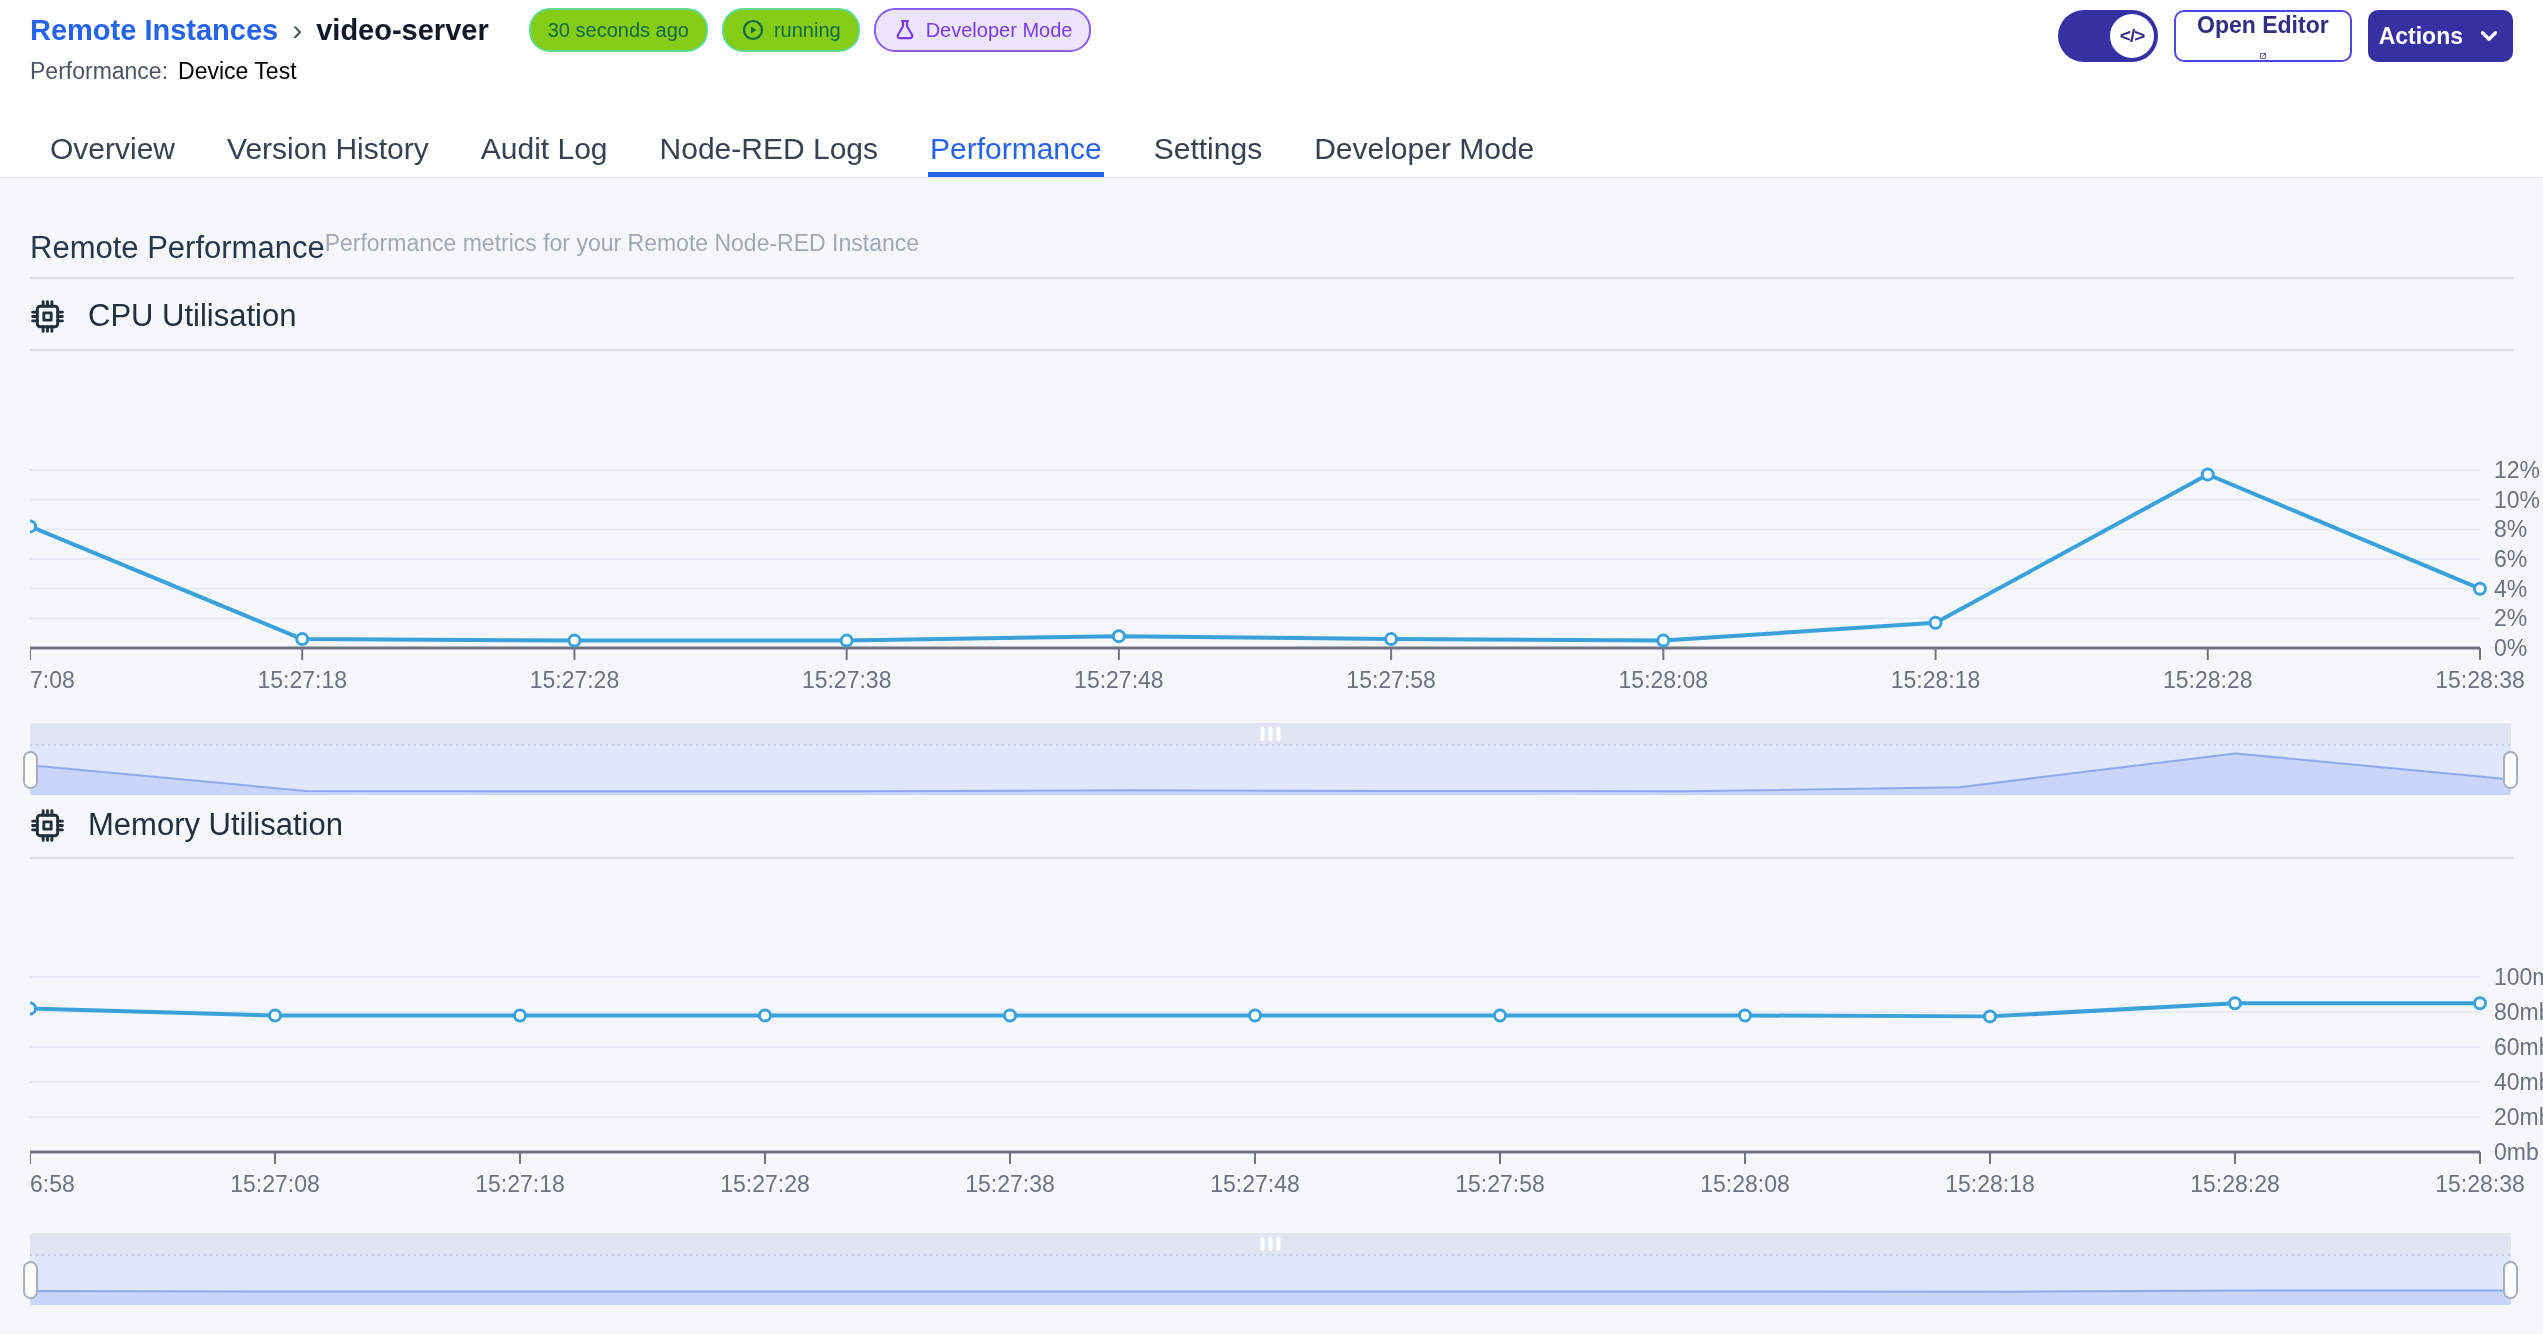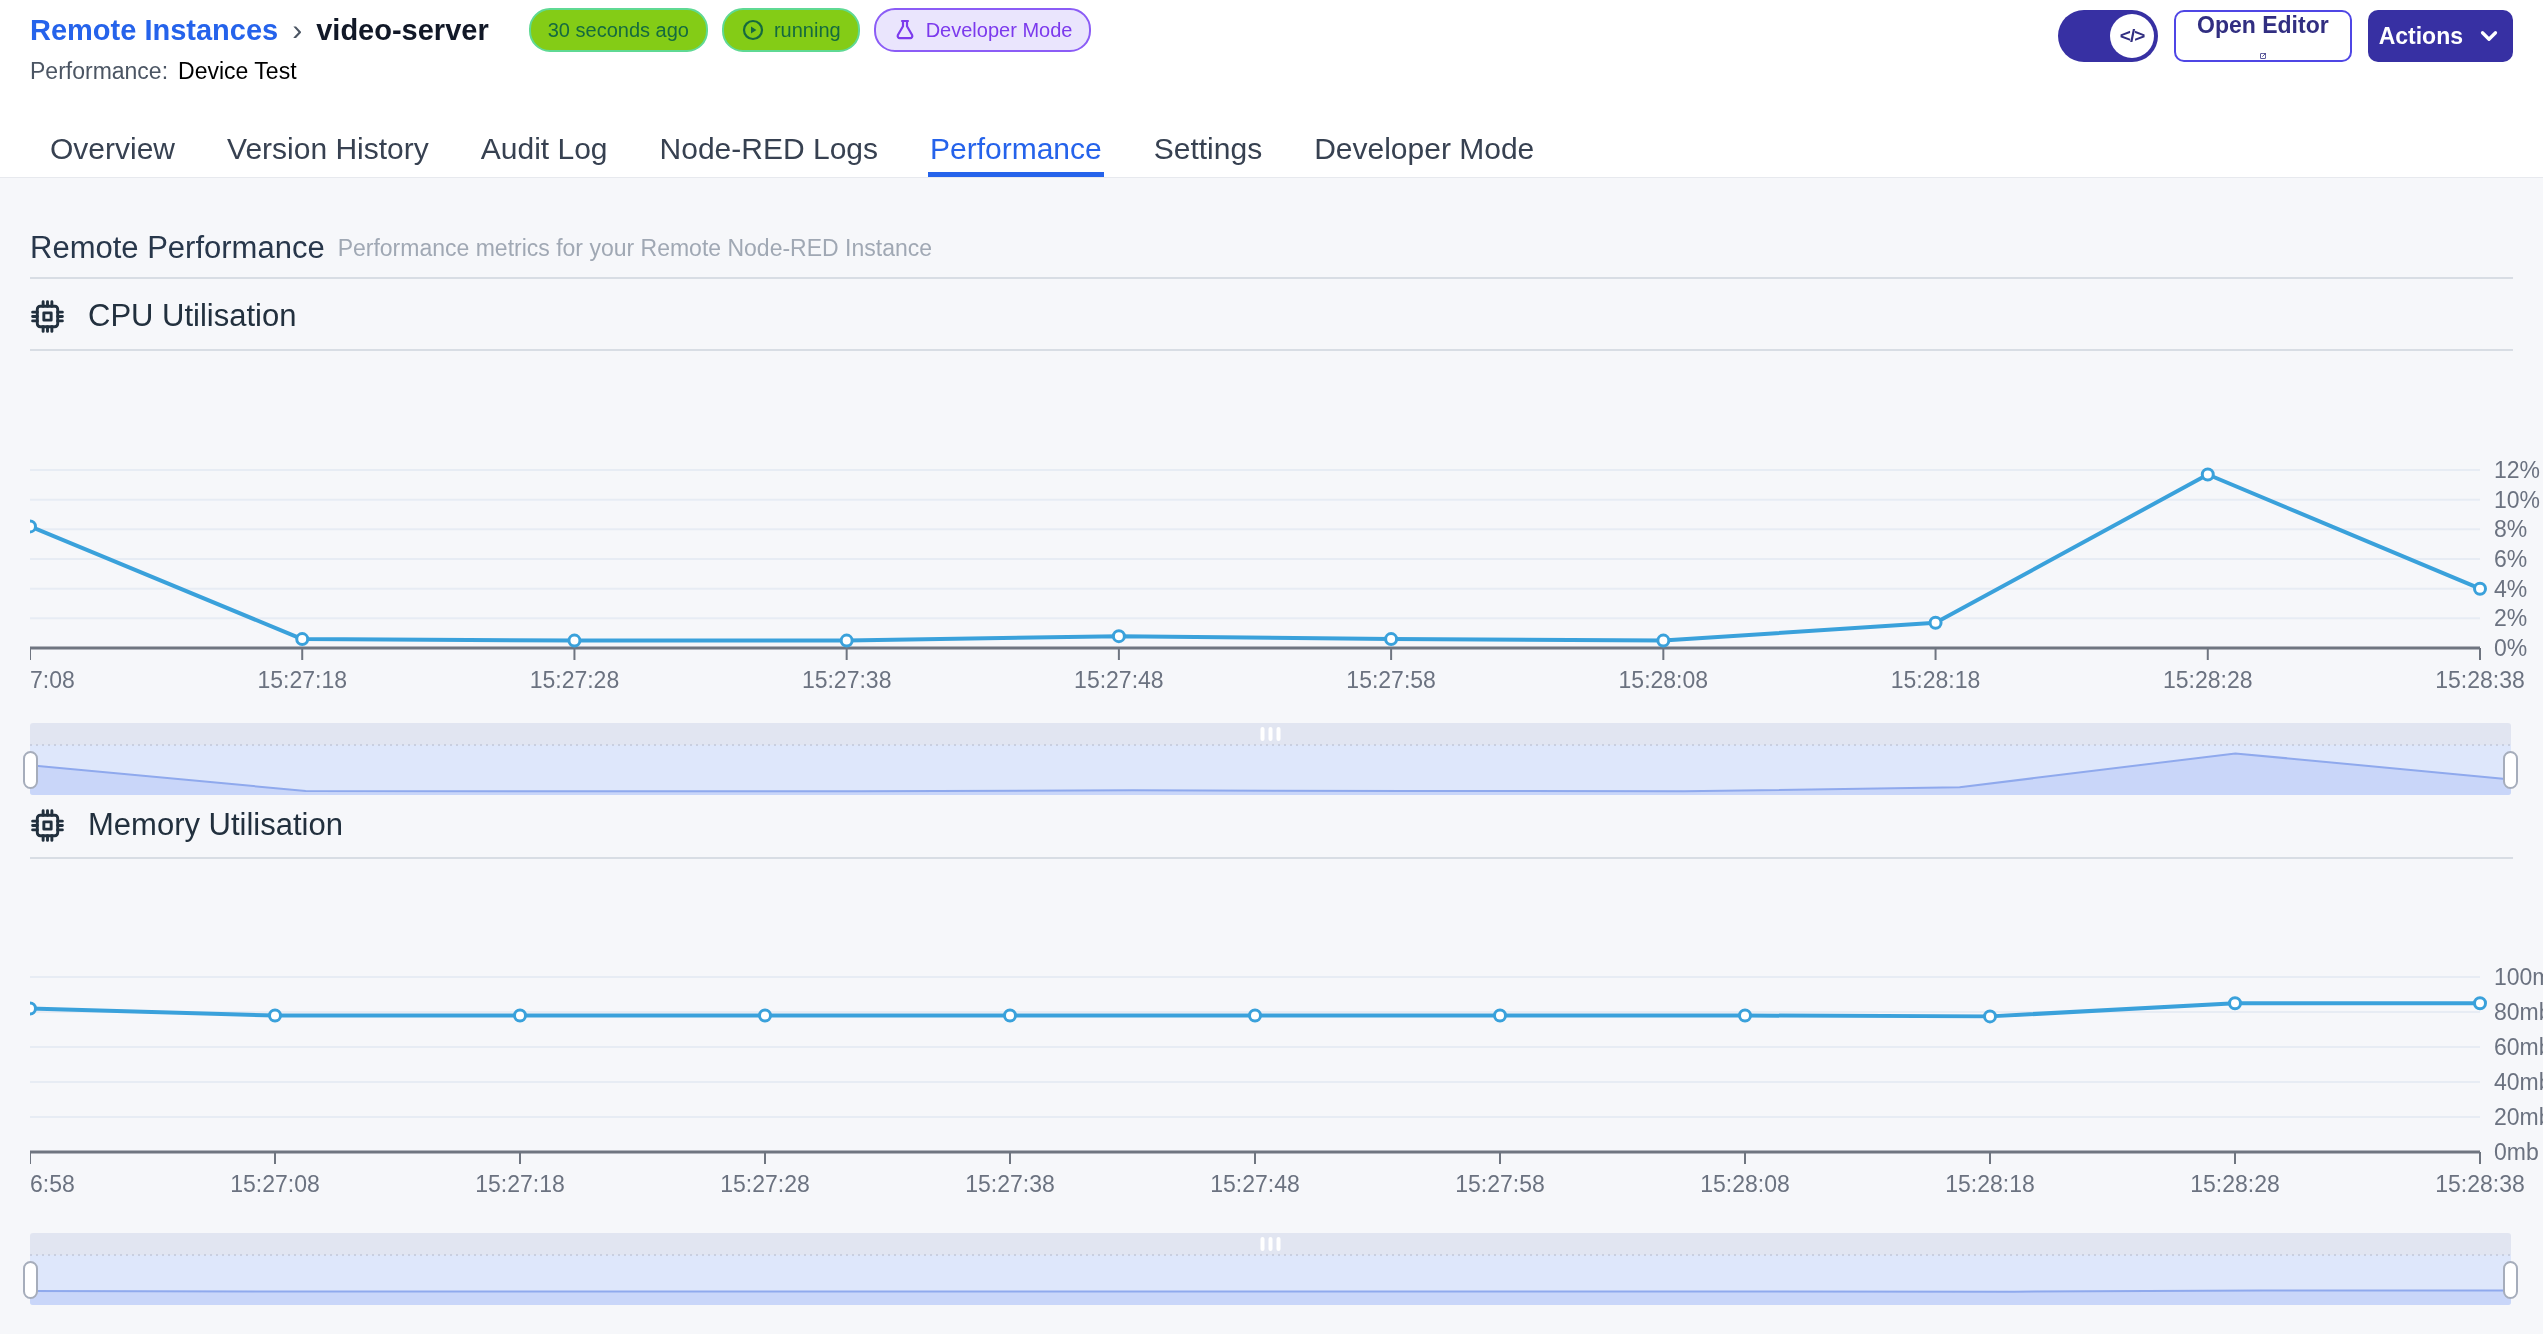--- a/index.html
+++ b/index.html
@@ -32,22 +32,22 @@
   .btn-solid{background:#3730a3;border:none;color:#fff;padding:0 11px;text-align:center;}
   .btn svg{width:26px;height:26px;}
   
   #tabs{position:absolute;top:120px;left:0;right:0;height:58px;background:#fff;border-bottom:1px solid #e7e9ee;
         display:flex;padding-left:50px;gap:52px;box-sizing:border-box;}
   .tab{font-size:30px;color:#374151;display:flex;align-items:center;position:relative;cursor:pointer;}
   .tab.active{color:#2563eb;}
   .tab.active::after{content:"";position:absolute;left:-2px;right:-2px;bottom:0;height:5px;background:#2563eb;}
   
   main{position:absolute;top:178px;left:0;right:0;bottom:0;background:#f6f7fa;}
-  .perf-title{position:absolute;left:30px;top:52px;font-size:31px;font-weight:500;color:#28374b;display:flex;align-items:center;}
-  .perf-title .sub{font-size:23px;font-weight:400;color:#a0a8b4;margin-left:13px;}
+  .perf-title{position:absolute;left:30px;top:52px;font-size:31px;font-weight:500;color:#28374b;display:flex;align-items:flex-start;}
+  .perf-title .sub{font-size:23px;font-weight:400;color:#a0a8b4;}
   .divider{position:absolute;left:30px;width:2483px;height:2px;background:#d8dde4;}
   .d1{top:99px;} .d2{top:171px;} .d3{top:679px;}
   .sec-h{position:absolute;left:30px;display:flex;align-items:center;gap:23px;font-size:31px;font-weight:500;color:#22303e;}
   .cpu-h{top:120px;} .mem-h{top:629px;}
   .sec-h svg{width:35px;height:35px;}
   .plot{position:absolute;left:30px;}
   .cpu-plot{top:182px;width:2513px;height:330px;}
   .mem-plot{top:722px;width:2513px;height:300px;}
   svg text.ax{font-family:"Liberation Sans",sans-serif;font-size:23px;fill:#6b7280;}
   

